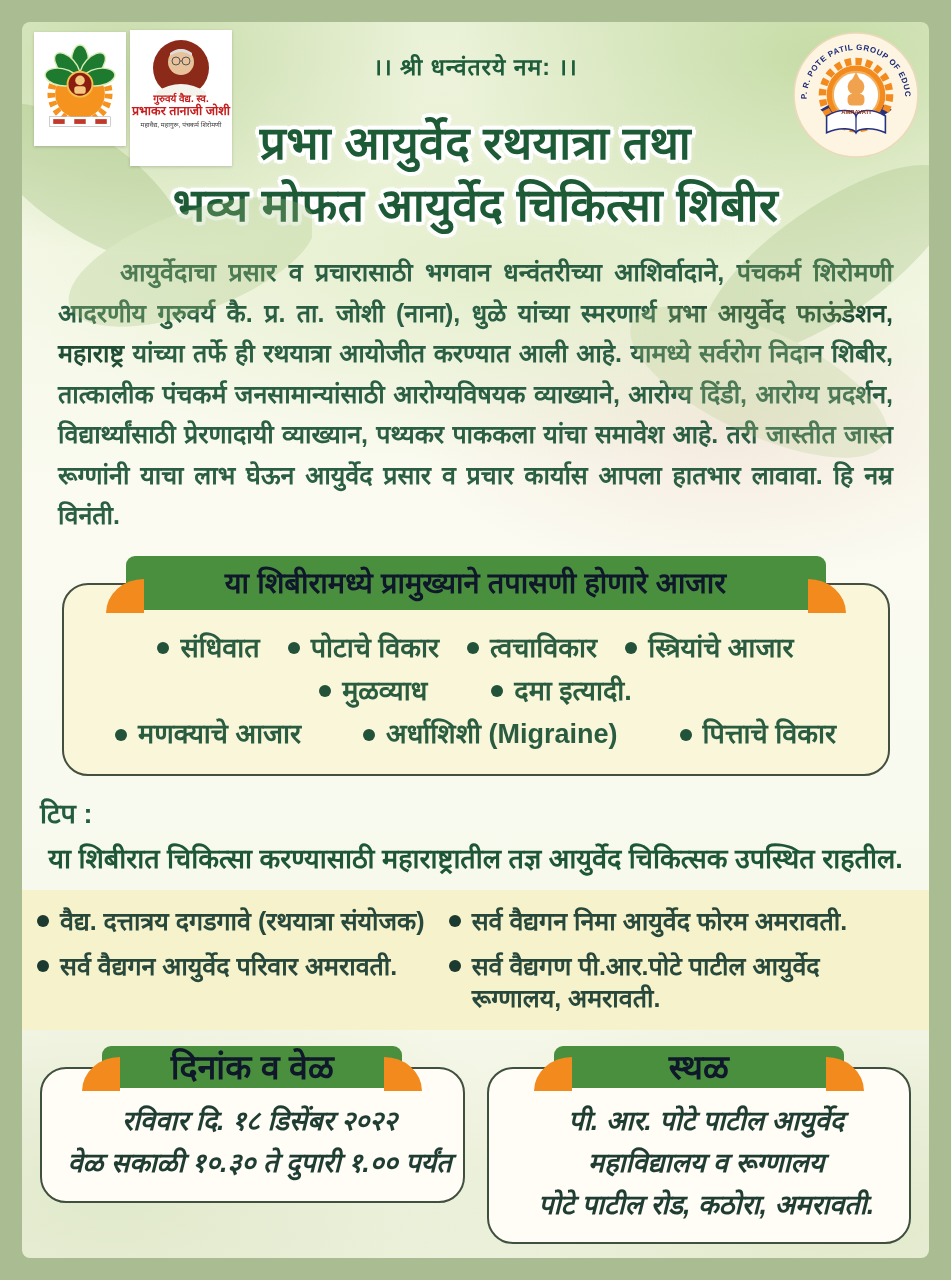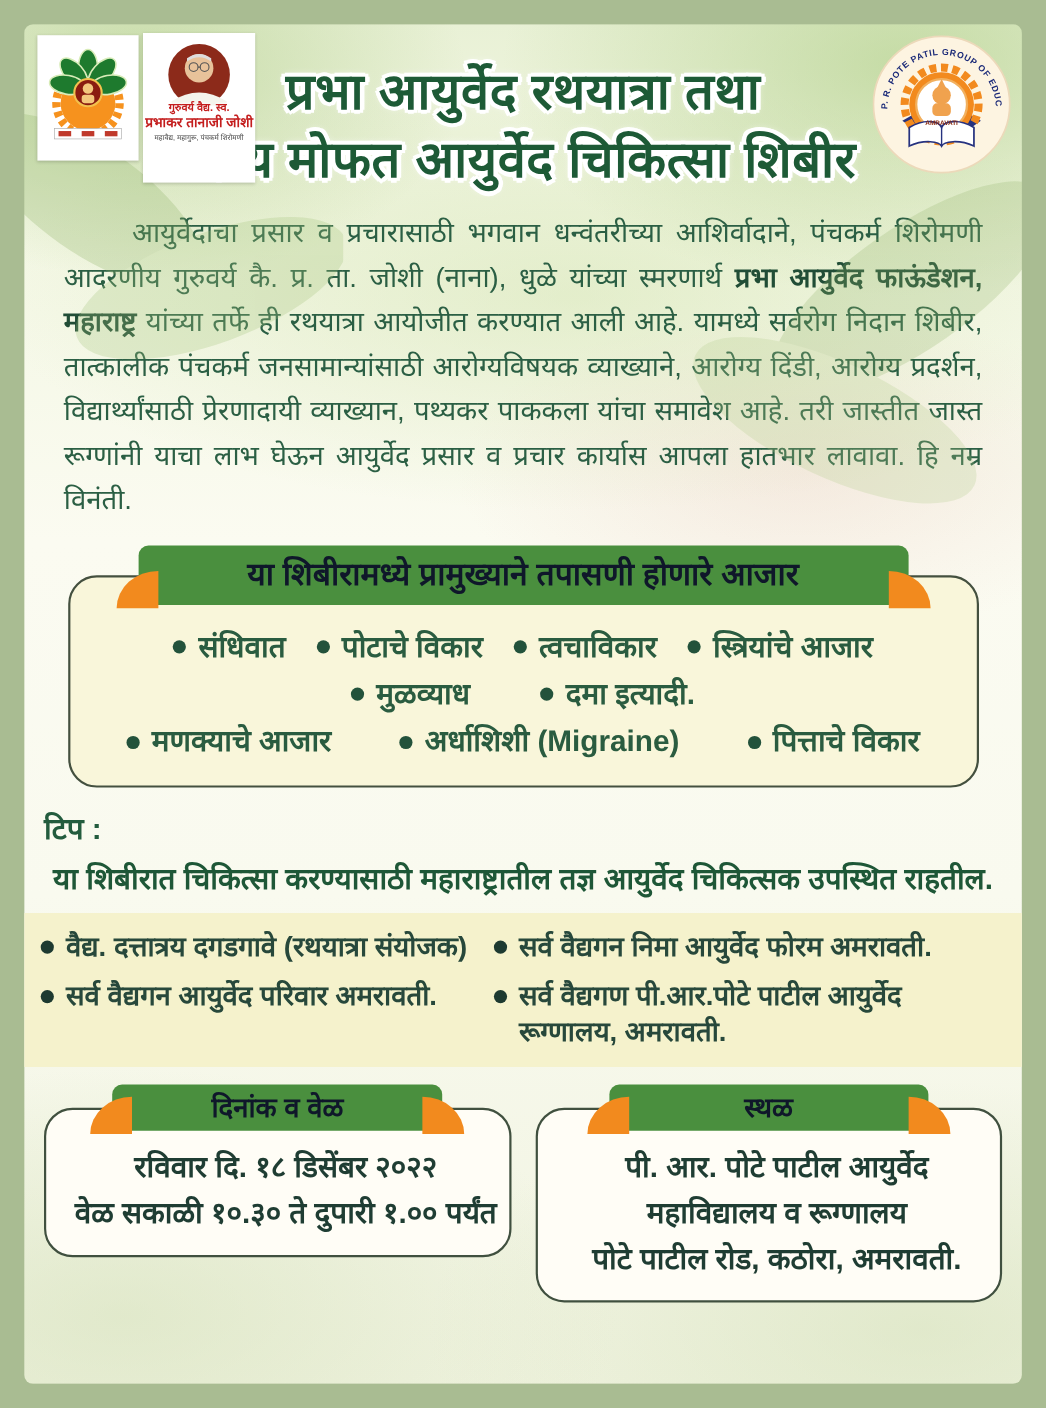--- a/index.html
+++ b/index.html
@@ -32,21 +32,21 @@
   .emblem { position:absolute; right:10px; top:8px; width:126px; height:130px; }
 
   
   .titles { margin-top:30px; text-align:center; }
   .title-line {
     font-size:46px; font-weight:800; color:#1d5a36; line-height:1.35; letter-spacing:0.5px;
     text-shadow:-3px -3px 0 #fff,3px -3px 0 #fff,-3px 3px 0 #fff,3px 3px 0 #fff,0 -4px 0 #fff,0 4px 0 #fff,-4px 0 0 #fff,4px 0 0 #fff,0 0 9px #fff;
   }
 
   
-  .intro { margin:16px 36px 0 36px; font-size:25px; line-height:1.62; color:#2b5f44; font-weight:400; text-align:justify; text-indent:62px; }
+  .intro { margin:16px 36px 0 36px; font-size:25px; line-height:1.62; color:#2b5f44; font-weight:700; text-align:justify; text-indent:62px; }
   .intro b { color:#214d36; }
 
   
   .ribbon { position:relative; background:#4a8f3e; color:#0f172a; font-weight:bold; text-align:center; border-radius:10px; z-index:2; }
   .ribbon::before, .ribbon::after { content:""; position:absolute; bottom:-3px; width:38px; height:34px; background:#f28a1e; z-index:-1; }
   .ribbon::before { left:-20px; border-radius:100% 0 0 0; }
   .ribbon::after { right:-20px; border-radius:0 100% 0 0; }
   .ribbon .rtxt { display:block; }
 
   
@@ -65,39 +65,40 @@
   .expert { margin-top:8px; text-align:center; font-size:27px; font-weight:bold; color:#1e5737; }
 
   
   .org-band { margin-top:14px; background:#f5f2cc; padding:16px 16px 16px 15px; display:grid; grid-template-columns:47% 53%; row-gap:14px; }
   .org-item { display:flex; align-items:flex-start; font-size:25px; font-weight:bold; color:#27483b; line-height:1.25; }
   .org-item .dot { background:#1d3a30; margin-top:9px; }
 
   
   .boxes-row { display:flex; gap:22px; margin:16px 18px 0 18px; }
   .info-box { flex:1; position:relative; }
-  .info-box .ribbon { height:42px; font-size:25px; line-height:42px; border-radius:9px; margin:0 auto; }
+  .info-box .ribbon { height:42px; font-size:34px; line-height:42px; border-radius:9px; margin:0 auto; }
   .info-box.left .ribbon { width:300px; } .info-box.right .ribbon { width:290px; }
-  .ibox-body { margin-top:-21px; background:#fffdf6; border:2px solid #40503f; border-radius:26px; padding:32px 8px 16px 23px; text-align:center; position:relative; z-index:1; }
+  .ibox-body { margin-top:-21px; background:#fffdf6; border:2px solid #40503f; border-radius:26px; padding:32px 8px 16px 23px; text-align:center; position:relative; z-index:1;font-style:italic; }
   .ibox-line { font-size:27px; font-weight:bold; color:#1f3d33; line-height:1.55; }
 </style>
 </head>
 <body>
 
 <div class="poster">
 
   <svg class="leaf-deco" style="left:-30px;top:40px;opacity:.28" width="320" height="300" viewBox="0 0 320 300">
     <ellipse cx="90" cy="120" rx="120" ry="48" transform="rotate(35 90 120)" fill="#8fb268"></ellipse>
     <ellipse cx="200" cy="200" rx="130" ry="50" transform="rotate(-20 200 200)" fill="#a5c47e"></ellipse>
   </svg>
   <svg class="leaf-deco" style="right:-40px;top:120px;opacity:.25" width="360" height="340" viewBox="0 0 360 340">
     <ellipse cx="220" cy="120" rx="150" ry="55" transform="rotate(-35 220 120)" fill="#93b56c"></ellipse>
     <ellipse cx="150" cy="240" rx="140" ry="52" transform="rotate(25 150 240)" fill="#b3cd8c"></ellipse>
   </svg>
 
+  <div class="invocation">।। श्री धन्वंतरये नम: ।।</div>
 
   <div class="logo-card logo1">
     <svg width="88" height="108" viewBox="0 0 92 110">
       <circle cx="46" cy="60" r="30" fill="none" stroke="#f6921e" stroke-width="8" stroke-dasharray="5 4"></circle>
       <circle cx="46" cy="60" r="26" fill="#f6921e"></circle>
       <g fill="#1e7a2e" stroke="#d8ecb8" stroke-width="1.5">
         <ellipse cx="46" cy="26" rx="9" ry="17"></ellipse>
         <ellipse cx="46" cy="26" rx="9" ry="17" transform="rotate(-42 46 46)"></ellipse>
         <ellipse cx="46" cy="26" rx="9" ry="17" transform="rotate(42 46 46)"></ellipse>
         <ellipse cx="46" cy="26" rx="9" ry="17" transform="rotate(-80 46 46)"></ellipse>

